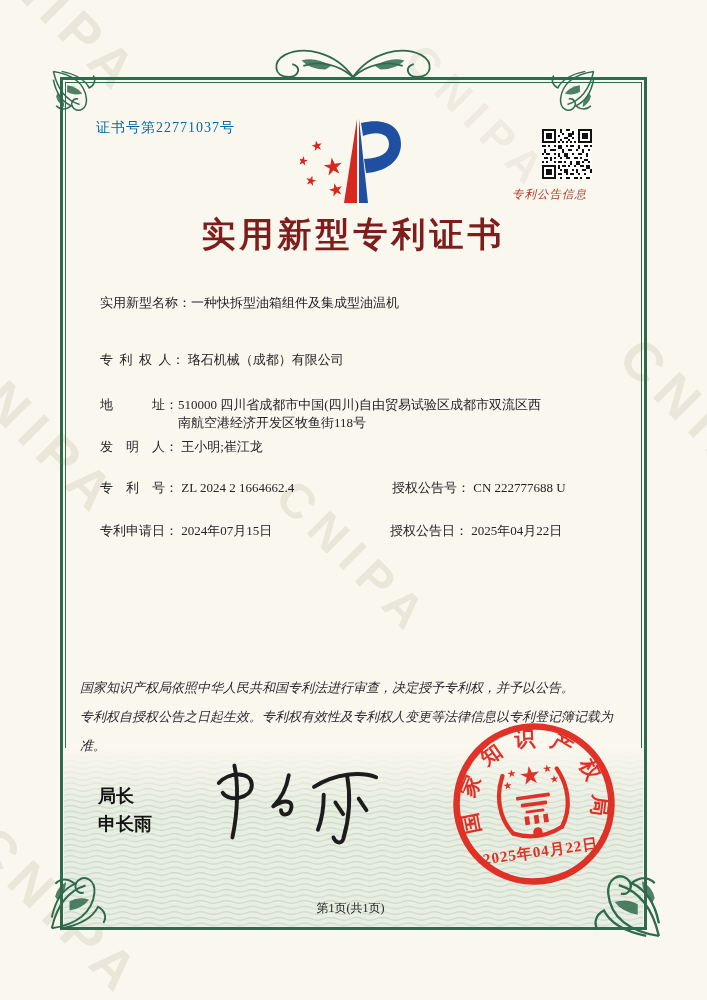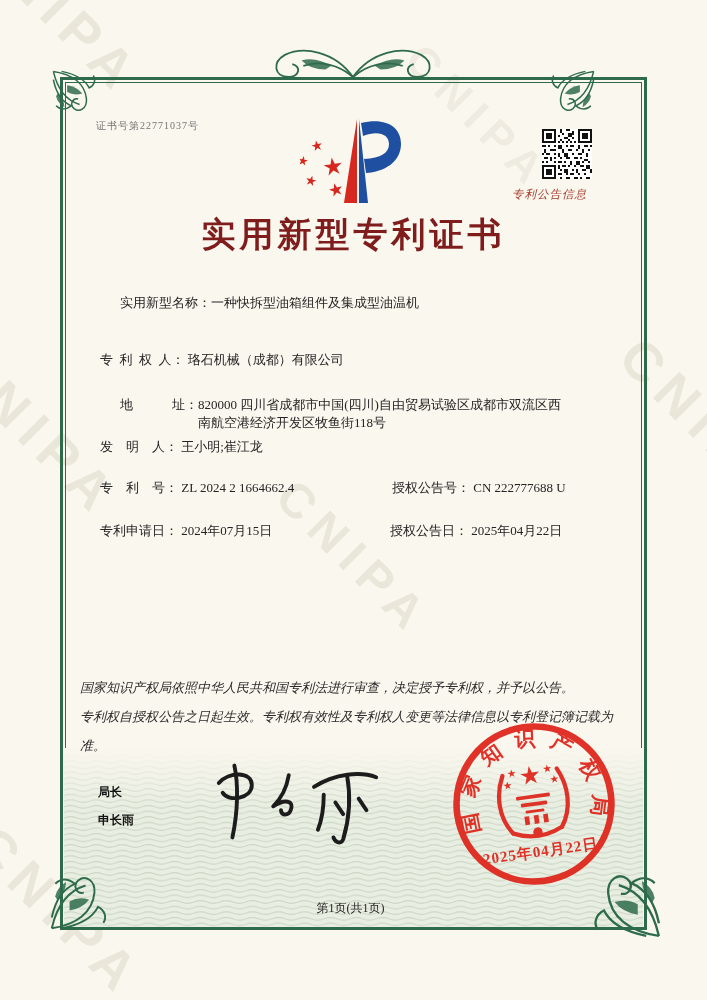--- a/index.html
+++ b/index.html
@@ -7,41 +7,41 @@
         font-family:"Liberation Serif","DejaVu Serif",serif;color:#232323;}
   .abs{position:absolute;}
   
   .wm{position:absolute;font-family:"Liberation Sans","DejaVu Sans",sans-serif;
       font-weight:bold;letter-spacing:10px;color:rgba(130,118,84,0.13);
       transform:rotate(45deg);white-space:nowrap;pointer-events:none;}
   
   .frame{position:absolute;left:60px;top:77px;width:581px;height:847px;border:3px solid #2e6b4b;}
   .frame-inner{position:absolute;inset:2px;border:1px solid #2e6b4b;}
   
-  .certno{position:absolute;left:96px;top:119px;font-size:10px;letter-spacing:1px;color:#737373;}
+  .certno{position:absolute;left:96px;top:119px;font-size:14px;letter-spacing:1px;color:#0369a1;}
   .title{position:absolute;left:0;top:212px;width:707px;text-align:center;font-size:34px;
          font-weight:bold;letter-spacing:4px;color:#7f1d1d;}
   .qr-caption{position:absolute;left:512px;top:187px;width:110px;
               font-size:11.5px;font-style:italic;color:#a93a2c;letter-spacing:1px;}
   
   .row{position:absolute;left:100px;font-size:13px;color:#242424;white-space:nowrap;}
   .row .lbl{color:#242424;}
   .row-flex{display:flex;white-space:normal;}
-  .row-flex .lbl{flex:none;margin-left:20px;}
+  .row-flex .lbl{flex:none;}
   .row-flex .val{width:374px;line-height:18px;}
   .tight{letter-spacing:-0.3px;}
   
   .statement{position:absolute;left:80px;top:673px;width:547px;
              font-size:13px;font-style:italic;line-height:29px;color:#2a2a2a;}
   
   .band-fade{position:absolute;left:64px;top:748px;width:579px;height:60px;
              background:linear-gradient(#faf7ee,rgba(250,247,238,0));pointer-events:none;}
   
   .director{position:absolute;left:98px;font-family:Liberation Serif, serif;
-            font-weight:600;font-size:12px;color:#141414;}
+            font-weight:600;font-size:18px;color:#141414;}
   .sig{position:absolute;left:200px;top:750px;}
   
   .seal{position:absolute;left:449px;top:719px;transform:rotate(-8deg);opacity:0.95;}
   .seal text{font-family:"Liberation Serif","DejaVu Serif",serif;}
   
   .flourish{position:absolute;color:#2e6b4b;}
   .footer{position:absolute;left:0;top:900px;width:701px;text-align:center;font-size:12px;color:#222;}
 </style>
 </head>
 <body>
@@ -149,21 +149,21 @@
   <div class="row row-flex" style="top:294px">
     <span class="lbl">实用新型名称：</span>
     <span class="val">一种快拆型油箱组件及集成型油温机</span>
   </div>
   <div class="row" style="top:351px">
     <span class="lbl">专 利 权 人：</span>
     <span>珞石机械（成都）有限公司</span>
   </div>
   <div class="row row-flex" style="top:396px">
     <span class="lbl">地      址：</span>
-    <span class="val">820000 四川省成都市中国(四川)自由贸易试验区成都市双流区西南航空港经济开发区牧鱼街118号</span>
+    <span class="val">510000 四川省成都市中国(四川)自由贸易试验区成都市双流区西南航空港经济开发区牧鱼街118号</span>
   </div>
   <div class="row" style="top:438px">
     <span class="lbl">发  明  人：</span>
     <span>王小明;崔江龙</span>
   </div>
   <div class="row" style="top:479px">
     <span class="lbl">专  利  号：</span>
     <span>ZL 2024 2 1664662.4</span>
   </div>
   <div class="row" style="top:479px;left:392px">

